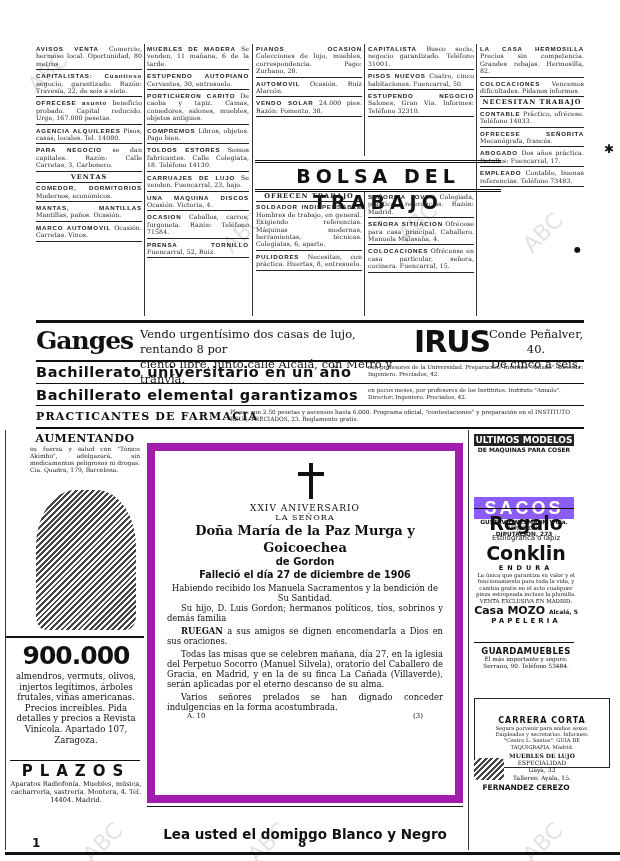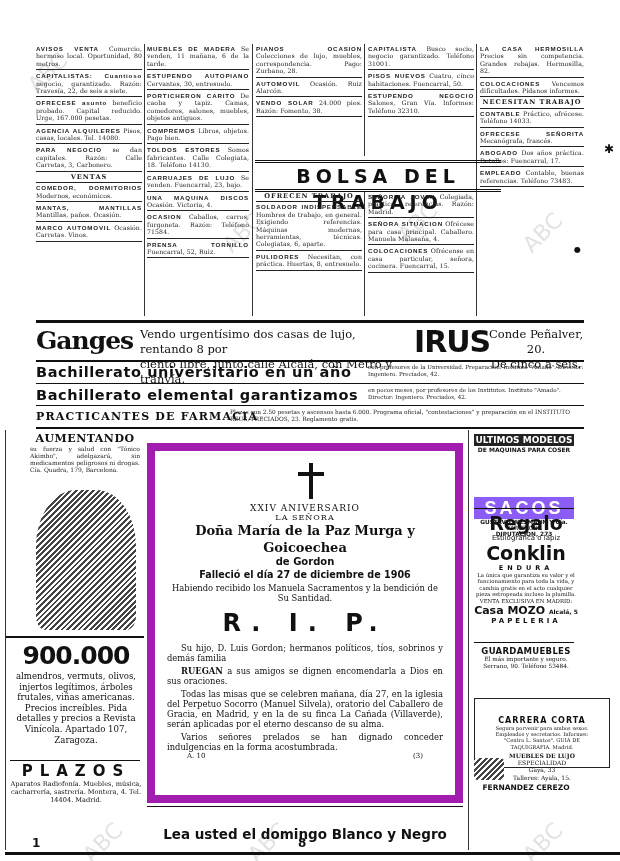--- a/index.html
+++ b/index.html
@@ -104,21 +104,21 @@
 
 <div class="hrule" style="left:36px;top:320px;width:548px;height:3px;"></div>
 
 <div class="banner" style="left:36px;top:326px;font-size:25px;letter-spacing:-1px;font-family:'DejaVu Serif',serif;">Ganges</div>
 <div class="abs" style="left:140px;top:327px;width:268px;font-size:11.5px;line-height:15px;">
   <div>Vendo urgentísimo dos casas de lujo, rentando 8 por</div>
   <div>ciento libre, junto calle Alcalá, con Metro y tranvía.</div>
 </div>
 <div class="banner" style="left:414px;top:324px;font-size:30px;letter-spacing:-1px;">IRUS</div>
 <div class="abs ctr" style="left:486px;top:327px;width:100px;font-size:11.5px;line-height:15px;">
-  <div>Conde Peñalver, 20.</div>
+  <div>Conde Peñalver, 40.</div>
   <div>De cinco a seis.</div>
 </div>
 <div class="hrule" style="left:36px;top:360px;width:548px;"></div>
 
 <div class="banner" style="left:36px;top:364px;font-size:14.5px;letter-spacing:0.6px;">Bachillerato universitario en un año</div>
 <div class="abs small" style="left:368px;top:364px;width:218px;font-size:5.6px;line-height:6.8px;">con profesores de la Universidad. Preparación: Instituto "Amado". Director: Ingeniero. Precíados, 42.</div>
 <div class="hrule" style="left:36px;top:383px;width:548px;height:1px;"></div>
 
 <div class="banner" style="left:36px;top:387px;font-size:14.5px;letter-spacing:0.6px;">Bachillerato elemental garantizamos</div>
 <div class="abs small" style="left:368px;top:387px;width:218px;font-size:5.6px;line-height:6.8px;">en pocos meses, por profesores de los Institutos. Instituto "Amado". Director: Ingeniero. Preciados, 42.</div>
@@ -147,21 +147,20 @@
 
 <div class="frame">
   <div class="frame-inner">
     <div class="cross"></div>
     <div style="margin-top:52px;font-size:9px;letter-spacing:1px;">XXIV ANIVERSARIO</div>
     <div style="font-size:8px;letter-spacing:1px;">LA SEÑORA</div>
     <div style="font-family:'DejaVu Serif',serif;font-weight:bold;font-size:13px;line-height:17px;">Doña María de la Paz Murga y Goicoechea</div>
     <div style="font-family:'DejaVu Sans',sans-serif;font-weight:bold;font-size:10px;">de Gordon</div>
     <div style="font-family:'DejaVu Sans',sans-serif;font-weight:bold;font-size:9.6px;margin-top:2px;">Falleció el día 27 de diciembre de 1906</div>
     <div class="body-txt" style="text-align:center;margin-top:3px;">Habiendo recibido los Manuela Sacramentos y la bendición de Su Santidad.</div>
-    <div class="rip" style="margin:6px 0;">R. I. P.</div>
     <div class="body-txt" style="text-indent:14px;">Su hijo, D. Luis Gordon; hermanos políticos, tíos, sobrinos y demás familia</div>
     <div class="body-txt" style="text-indent:14px;margin-top:3px;"><b>RUEGAN</b><span> a sus amigos se dignen encomendarla a Dios en sus oraciones.</span></div>
     <div class="body-txt" style="text-indent:14px;margin-top:3px;">Todas las misas que se celebren mañana, día 27, en la iglesia del Perpetuo Socorro (Manuel Silvela), oratorio del Caballero de Gracia, en Madrid, y en la de su finca La Cañada (Villaverde), serán aplicadas por el eterno descanso de su alma.</div>
     <div class="body-txt" style="text-indent:14px;margin-top:3px;">Varios señores prelados se han dignado conceder indulgencias en la forma acostumbrada.</div>
     <div style="display:flex;justify-content:space-between;font-size:7px;padding:0 20px;">
       <span>A. 10</span>
       <span>(3)</span>
     </div>
   </div>
 </div>

